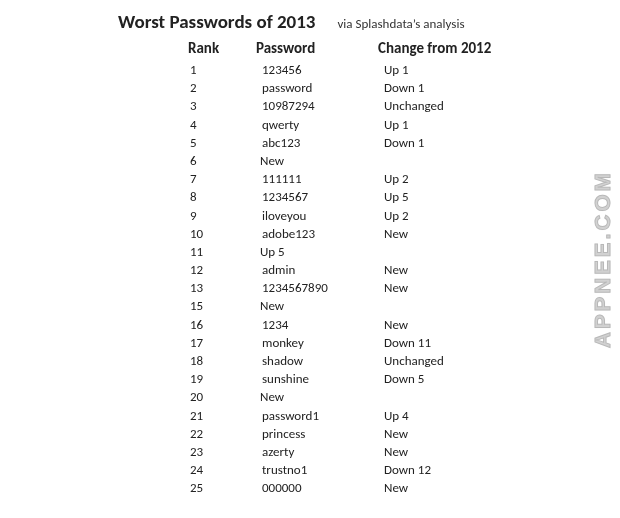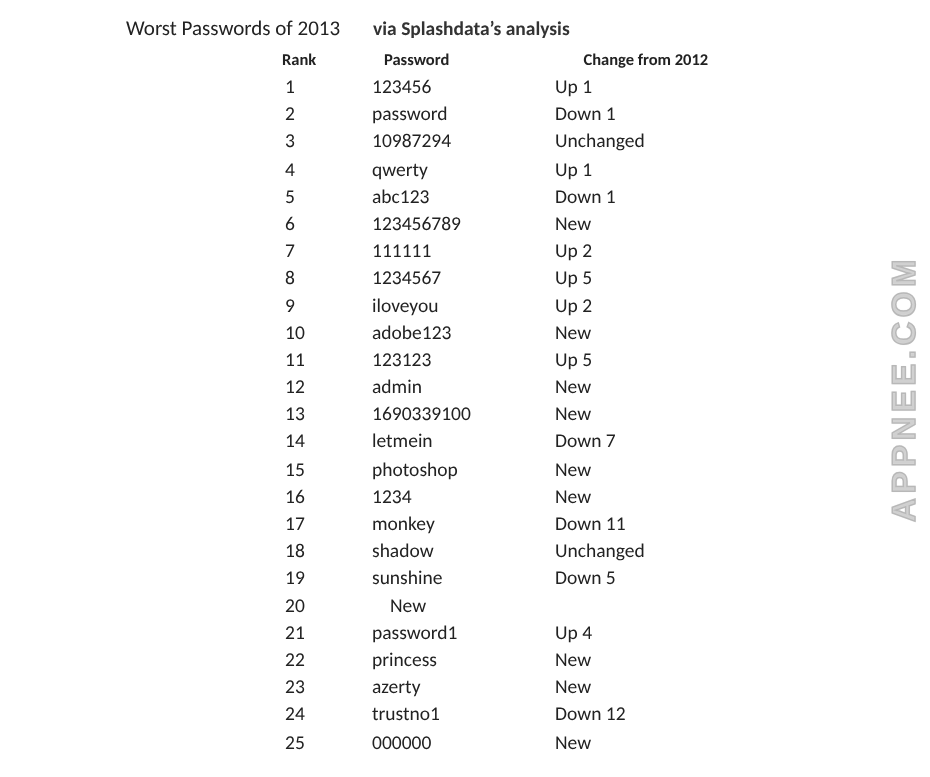--- a/index.html
+++ b/index.html
@@ -16,47 +16,47 @@
   }
   .page {
     padding: 10px 0 0 0;
   }
   .header-row {
     display: flex;
     align-items: baseline;
     margin-bottom: 6px;
   }
   .title {
+    font-weight: 700;
+    font-size: 19px;
+    margin-left: 118px;
+  }
+  .subtitle {
     font-weight: 400;
-    font-size: 14px;
-    margin-left: 84px;
-  }
-  .subtitle {
-    font-weight: 700;
     font-size: 13px;
     margin-left: 22px;
     color: #333;
   }
   .colhead-row {
     display: flex;
     font-weight: 700;
-    font-size: 11px;
+    font-size: 15px;
     margin-bottom: 4px;
   }
   .col-rank-h { margin-left: 188px; width: 60px; }
   .col-pass-h { margin-left: 8px; width: 110px; }
-  .col-change-h { margin-left: 23px; }
+  .col-change-h { margin-left: 12px; }
   .row {
     display: flex;
     line-height: 18.2px;
     height: 18.2px;
     font-size: 13px;
   }
   .col-rank { margin-left: 190px; width: 58px; }
-  .col-pass { margin-left: 0; width: 110px; }
+  .col-pass { margin-left: 14px; width: 110px; }
   .col-change { margin-left: 12px; text-align: right; }
   .watermark {
     position: absolute;
     right: 4px;
     top: 50%;
     transform: translateY(-50%) rotate(180deg);
     writing-mode: vertical-rl;
     font-family: "Arial Black", Impact, sans-serif;
     font-weight: 900;
     font-size: 22px;
@@ -104,21 +104,20 @@
         <span class="col-pass">qwerty</span>
         <span class="col-change">Up 1</span>
       </div>
       <div class="row">
         <span class="col-rank">5</span>
         <span class="col-pass">abc123</span>
         <span class="col-change">Down 1</span>
       </div>
       <div class="row">
         <span class="col-rank">6</span>
-        <span class="col-pass">123456789</span>
         <span class="col-change">New</span>
       </div>
       <div class="row">
         <span class="col-rank">7</span>
         <span class="col-pass">111111</span>
         <span class="col-change">Up 2</span>
       </div>
       <div class="row">
         <span class="col-rank">8</span>
         <span class="col-pass">1234567</span>
@@ -129,41 +128,34 @@
         <span class="col-pass">iloveyou</span>
         <span class="col-change">Up 2</span>
       </div>
       <div class="row">
         <span class="col-rank">10</span>
         <span class="col-pass">adobe123</span>
         <span class="col-change">New</span>
       </div>
       <div class="row">
         <span class="col-rank">11</span>
-        <span class="col-pass">123123</span>
         <span class="col-change">Up 5</span>
       </div>
       <div class="row">
         <span class="col-rank">12</span>
         <span class="col-pass">admin</span>
         <span class="col-change">New</span>
       </div>
       <div class="row">
         <span class="col-rank">13</span>
-        <span class="col-pass">1690339100</span>
-        <span class="col-change">New</span>
-      </div>
-      <div class="row">
-        <span class="col-rank">14</span>
-        <span class="col-pass">letmein</span>
-        <span class="col-change">Down 7</span>
+        <span class="col-pass">1234567890</span>
+        <span class="col-change">New</span>
       </div>
       <div class="row">
         <span class="col-rank">15</span>
-        <span class="col-pass">photoshop</span>
         <span class="col-change">New</span>
       </div>
       <div class="row">
         <span class="col-rank">16</span>
         <span class="col-pass">1234</span>
         <span class="col-change">New</span>
       </div>
       <div class="row">
         <span class="col-rank">17</span>
         <span class="col-pass">monkey</span>

